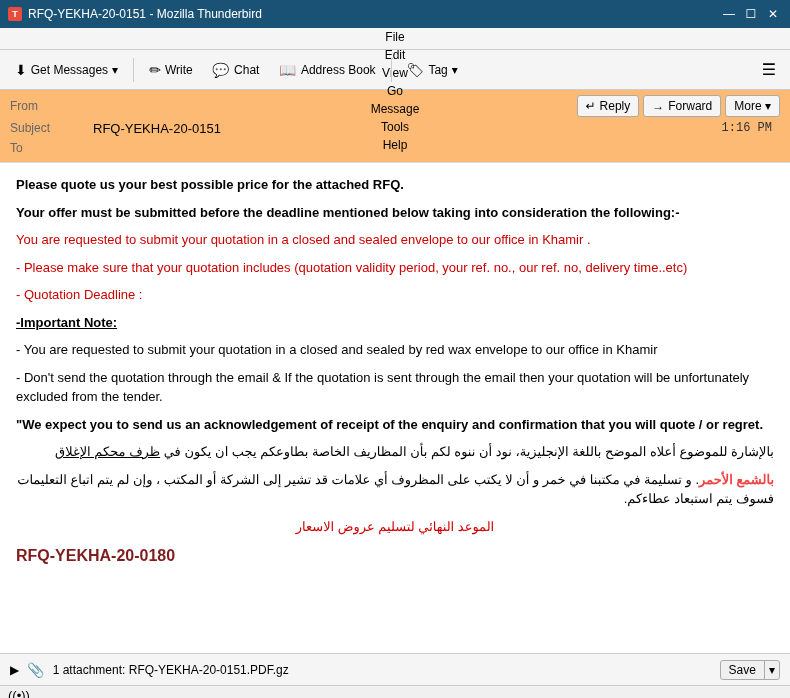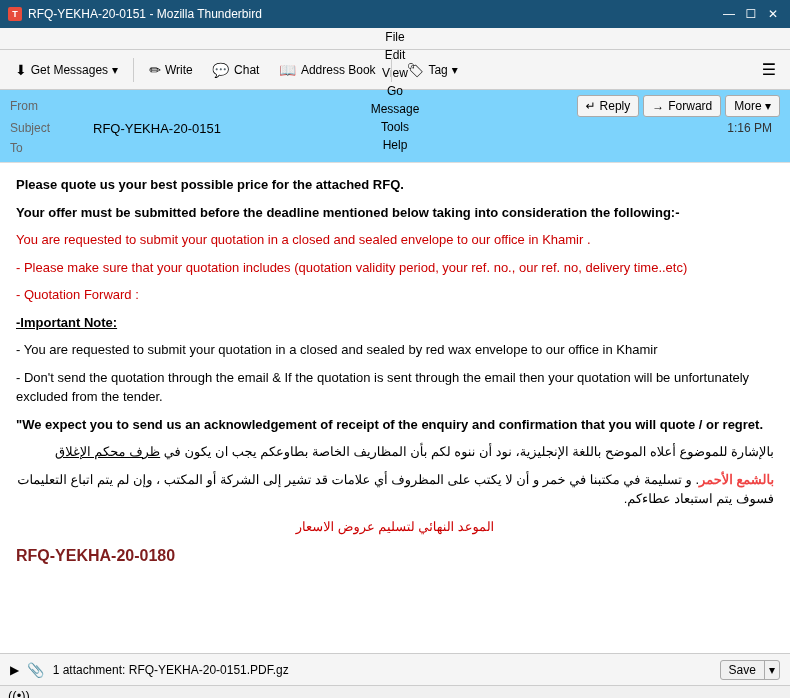--- a/index.html
+++ b/index.html
@@ -55,21 +55,21 @@
       font-size: 12px;
       background: none;
     }
     .toolbar-btn .icon { font-size: 14px; }
     .toolbar-separator { width: 1px; height: 24px; background: #ccc; margin: 0 4px; }
     .toolbar-spacer { flex: 1; }
     .hamburger { font-size: 16px; cursor: pointer; padding: 4px 8px; }
 
     
     .email-header {
-      background: #7dd3fc;
+      background: #fdba74;
       border-bottom: 1px solid #ddd;
       padding: 4px 10px;
       font-size: 12px;
     }
     .header-row {
       display: flex;
       align-items: center;
       padding: 2px 0;
       min-height: 20px;
     }
@@ -85,21 +85,21 @@
       display: flex;
       align-items: center;
       gap: 4px;
       padding: 3px 8px;
       border: 1px solid #aaa;
       border-radius: 3px;
       cursor: pointer;
       font-size: 12px;
       background: #f5f5f5;
     }
-    .time-display { font-size: 12px; color: #333; flex: 1; text-align: right; margin-right: 8px; }
+    .time-display { font-size: 12px; color: #333; flex: 1; text-align: right; margin-right: 8px; font-family: Liberation Mono, monospace; }
     .header-top-row {
       display: flex;
       align-items: center;
     }
 
     
     .email-body {
       background: white;
       flex: 1;
       overflow-y: auto;
@@ -253,21 +253,21 @@
 </div>
 
 <div class="body-wrapper">
   <div class="email-body">
 
     <p><strong>Please quote us your best possible price for the attached RFQ.</strong></p>
     <p><strong>Your offer must be submitted before the deadline mentioned below taking into consideration the following:-</strong></p>
 
     <p class="red-text">You are requested to submit your quotation in a closed and sealed envelope to our office in Khamir .</p>
     <p class="red-text">- Please make sure that your quotation includes (quotation validity period, your ref. no., our ref. no, delivery time..etc)</p>
-    <p class="red-text">- Quotation Forward :</p>
+    <p class="red-text">- Quotation Deadline :</p>
 
     <p><span class="underline bold">-Important Note:</span></p>
     <p>- You are requested to submit your quotation in a closed and sealed by red wax envelope to our office in Khamir</p>
     <p>- Don't send the quotation through the email &amp; If the quotation is sent through the email then your quotation will be unfortunately excluded from the tender.</p>
     <p><strong>"We expect you to send us an acknowledgement of receipt of the enquiry and confirmation that you will quote / or regret.</strong></p>
 
     <p class="arabic">بالإشارة للموضوع أعلاه الموضح باللغة الإنجليزية، نود أن ننوه لكم بأن المظاريف الخاصة بطاوعكم يجب ان يكون في <span class="underline">ظرف محكم الإغلاق</span></p>
     <p class="arabic"><span class="red-bold">بالشمع الأحمر</span>. و تسليمة في مكتبنا في خمر  و  أن لا يكتب على المظروف أي  علامات قد تشير إلى الشركة أو المكتب ، وإن لم يتم اتباع التعليمات فسوف يتم استبعاد عطاءكم.</p>
     <p class="arabic" style="text-align:center; color:#cc0000;">الموعد النهائي لتسليم عروض الاسعار</p>
 

